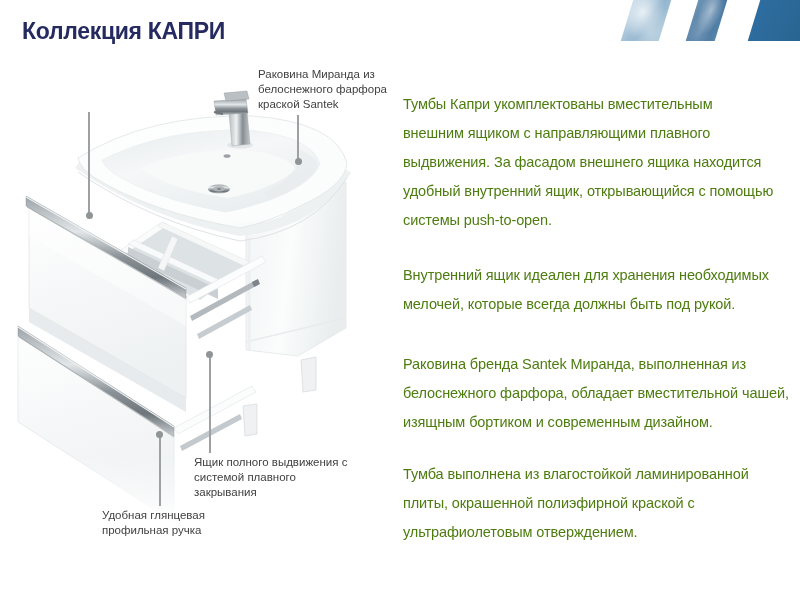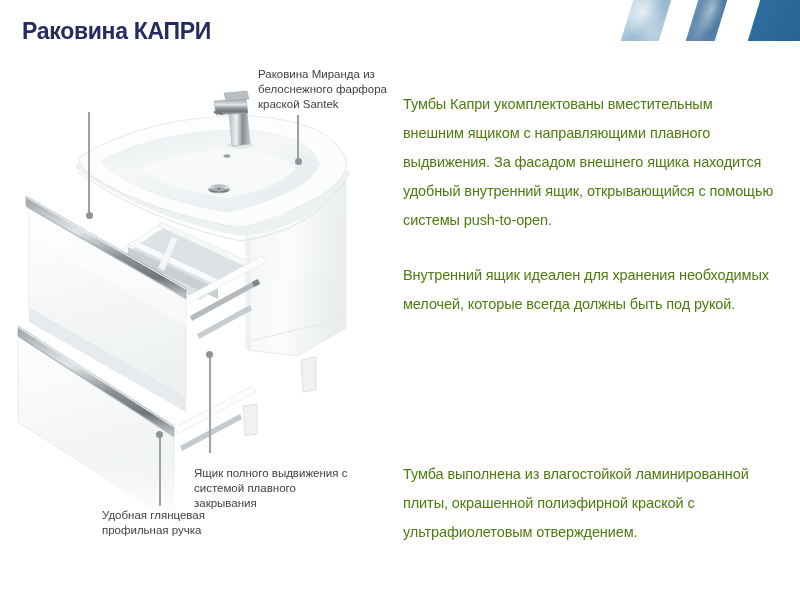--- a/index.html
+++ b/index.html
@@ -24,21 +24,21 @@
       radial-gradient(ellipse at 40% 80%, rgba(255,255,255,.25), rgba(255,255,255,0) 50%),
       linear-gradient(105deg,#6f95b5,#41719c 60%,#5b88ab);}
   .tile.t3{left:754px;width:60px;background:linear-gradient(100deg,#2e6da1,#29648f);}
   
   .callout-label{
     position:absolute;margin:0;font-size:11.5px;line-height:15px;color:#414141;
     white-space:pre-line;
   }
   .lbl-inner{left:30px;top:80px;}
   .lbl-sink{left:258px;top:67px;}
-  .lbl-full{left:194px;top:455px;margin-top:11px;}
+  .lbl-full{left:194px;top:455px;}
   .lbl-handle{left:102px;top:508px;}
   .callout-line{position:absolute;width:2px;background:#9da1a3;}
   .ln1{left:88px;top:112px;height:102px;}
   .ln2{left:297px;top:115px;height:45px;}
   .ln3{left:209px;top:357px;height:96px;}
   .ln4{left:159px;top:436px;height:70px;}
   .callout-dot{position:absolute;width:7px;height:7px;border-radius:50%;background:#8f9496;}
   .dt1{left:86px;top:212px;}
   .dt2{left:295px;top:158px;}
   .dt3{left:206px;top:351px;}
@@ -50,21 +50,21 @@
     white-space:pre-line;
   }
   .p1{top:90px;} .p2{top:261px;} .p3{top:350px;} .p4{top:460px;}
   .vanity{position:absolute;left:0;top:0;}
 </style>
 </head>
 <body>
 
 <div class="slide">
 
-  <h1 class="title">Раковина КАПРИ</h1>
+  <h1 class="title">Коллекция КАПРИ</h1>
 
   <div class="tile t1"></div>
   <div class="tile t2"></div>
   <div class="tile t3"></div>
 
   <svg class="vanity" width="400" height="560" viewBox="0 0 400 560" aria-hidden="true">
     <defs>
       <linearGradient id="gChrome" x1="0" y1="0" x2="0" y2="1">
         <stop offset="0" stop-color="#9ba2a7"></stop>
         <stop offset="0.35" stop-color="#e2e6e8"></stop>
@@ -194,17 +194,20 @@
   <p class="callout-label lbl-handle">Удобная глянцевая
 профильная ручка</p>
 
   <p class="paragraph p1">Тумбы Капри  укомплектованы вместительным
 внешним ящиком с направляющими плавного
 выдвижения. За фасадом внешнего ящика находится
 удобный внутренний ящик, открывающийся с помощью
 системы push-to-open.</p>
   <p class="paragraph p2">Внутренний ящик идеален для хранения необходимых
 мелочей, которые всегда должны быть под рукой.</p>
+  <p class="paragraph p3">Раковина бренда Santek Миранда, выполненная из
+белоснежного фарфора, обладает вместительной чашей,
+изящным бортиком  и современным дизайном.</p>
   <p class="paragraph p4">Тумба выполнена из влагостойкой ламинированной
 плиты, окрашенной  полиэфирной краской с
 ультрафиолетовым отверждением.</p>
 
 </div>
 
 </body></html>

